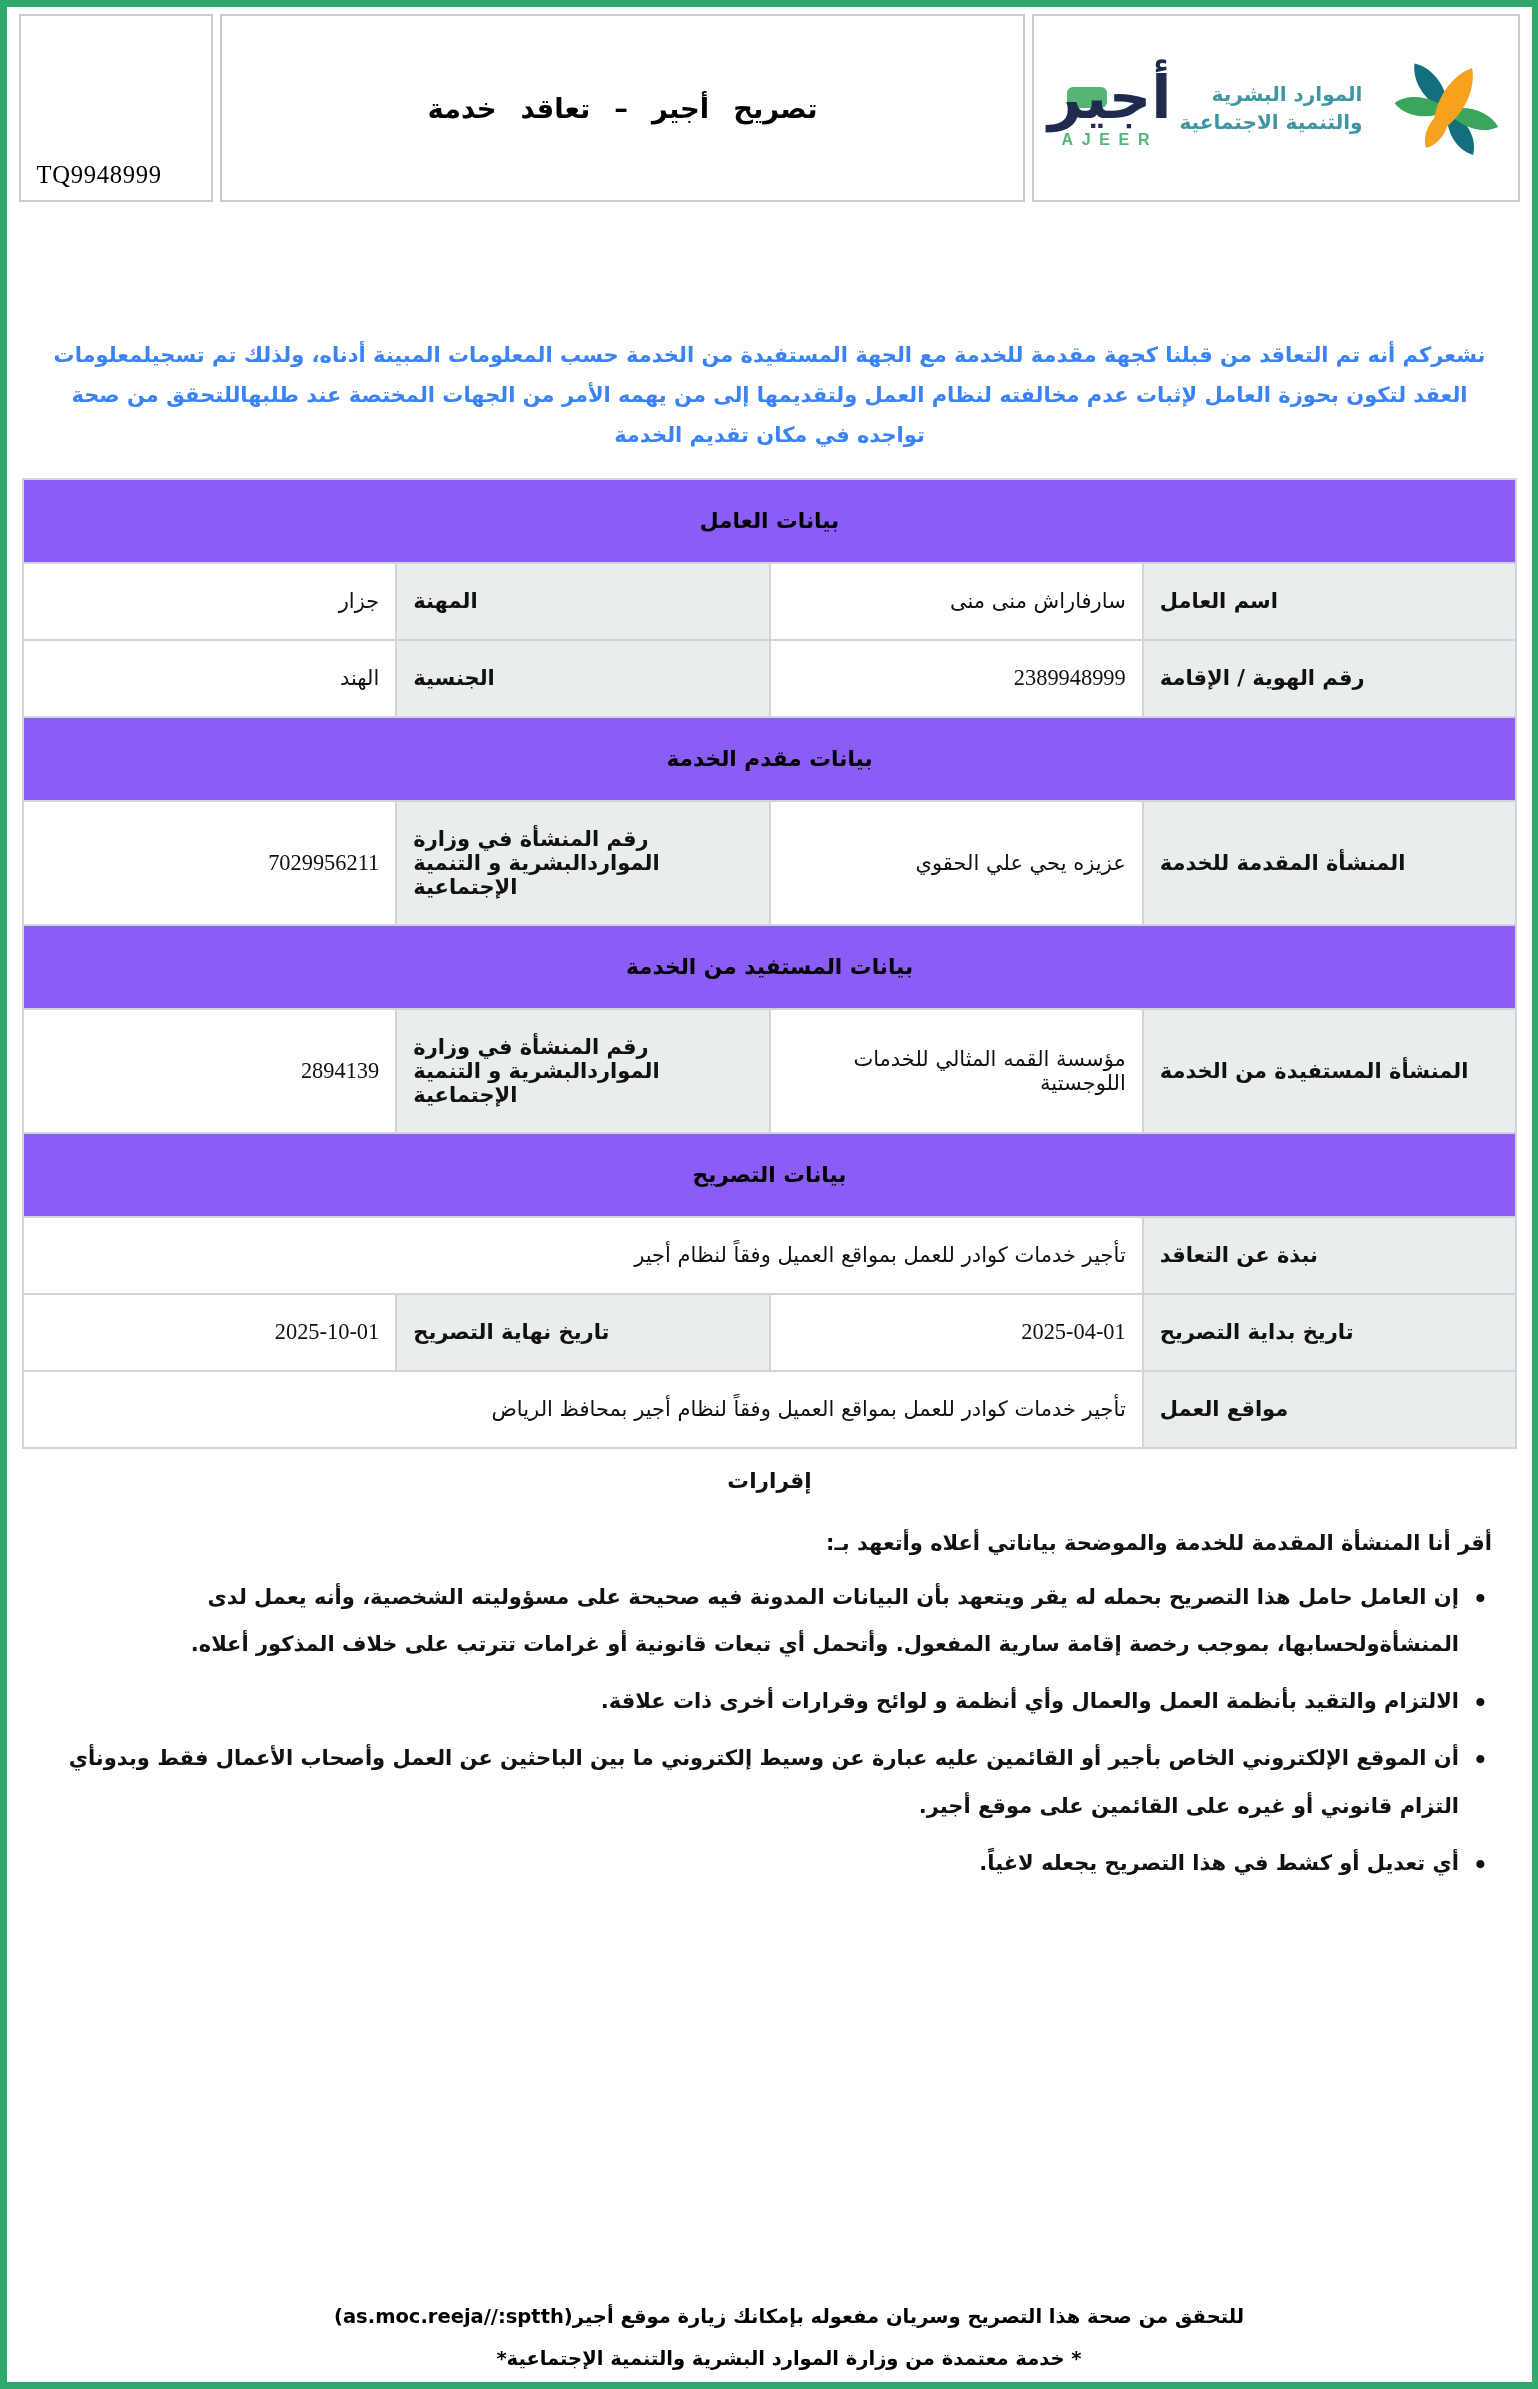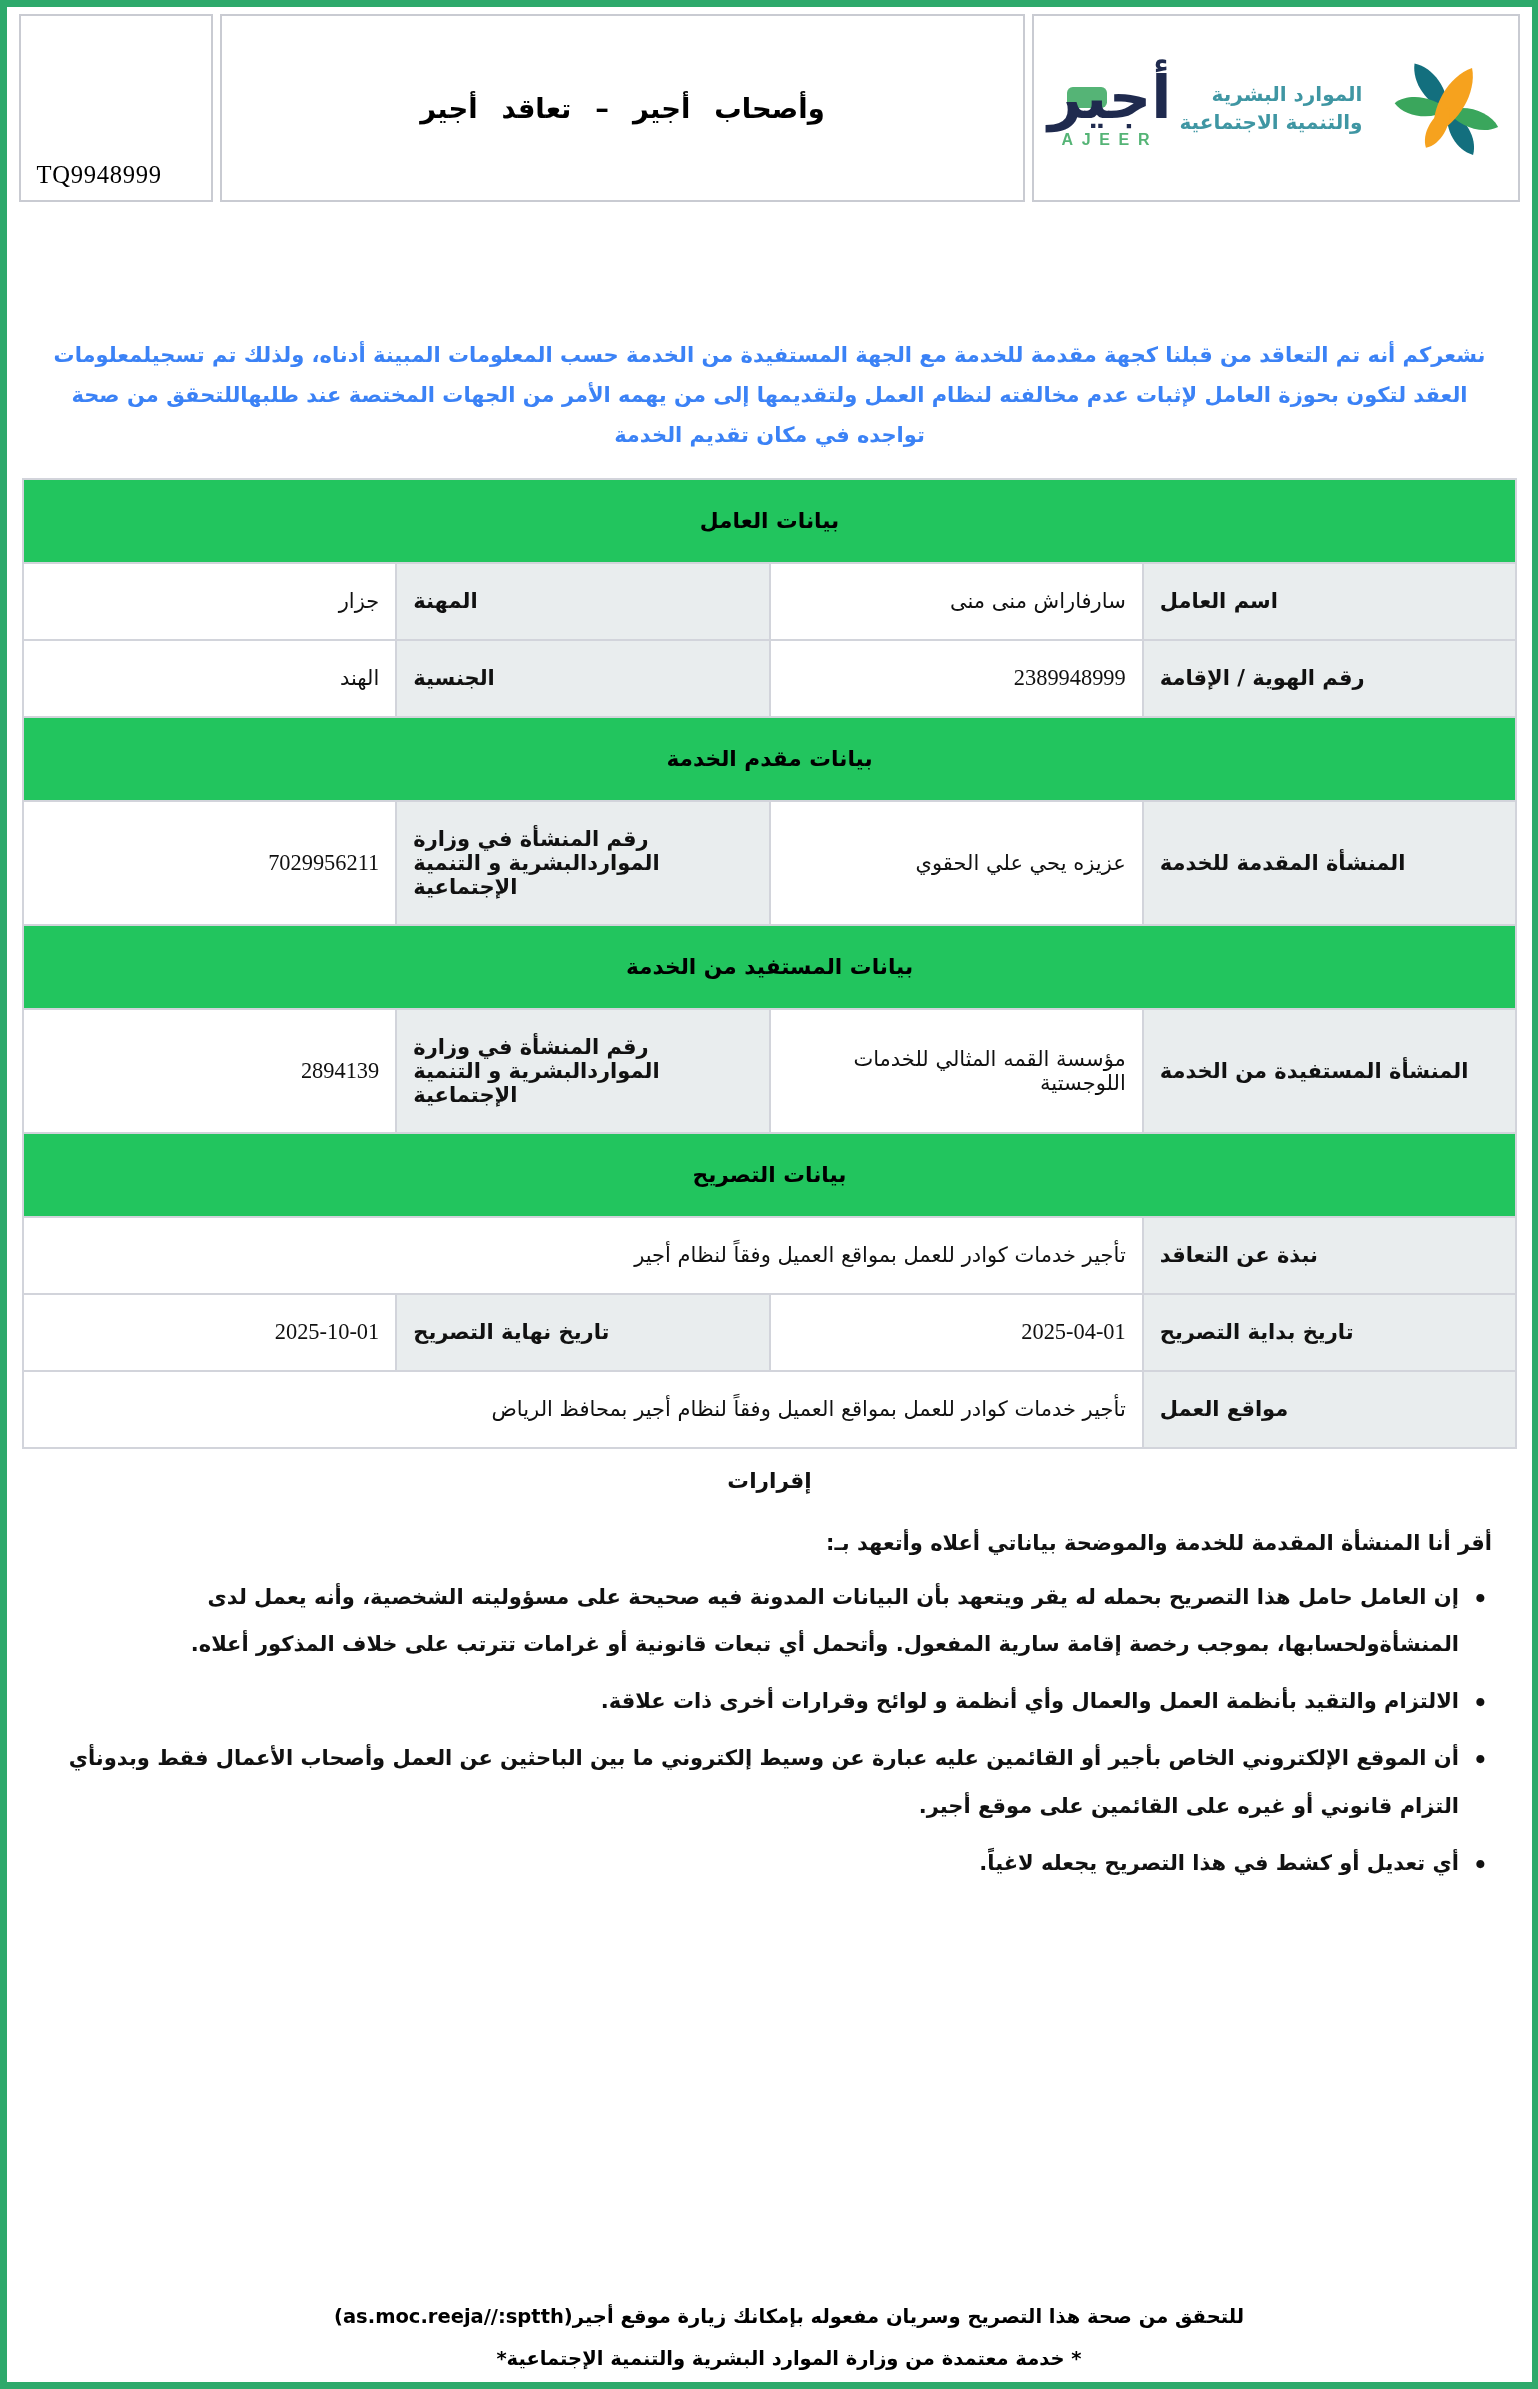--- a/index.html
+++ b/index.html
@@ -71,21 +71,21 @@
     direction:rtl;
     font-size:21px;
   }
   table.permit td,table.permit th{
     border:2.9px solid #d2d4db;
     vertical-align:middle;
     padding:5.8px 16px;
     box-sizing:border-box;
   }
   th.section{
-    background:#22c55e;
+    background:#8b5cf6;
     height:84px;
     text-align:center;
     font-weight:700;font-size:21.7px;color:#000;
   }
   td.lbl{
     background:#e9edee;
     font-weight:700;
     width:25%;
     text-align:left;
   }
@@ -130,21 +130,21 @@
 </head>
 <body>
 
 <div class="page">
 
   <div class="header">
     <div class="hbox hbox-code">
       <div class="permit-code">TQ9948999</div>
     </div>
     <div class="hbox hbox-title">
-      <div class="doc-title">وأصحاب أجير – تعاقد أجير</div>
+      <div class="doc-title">تصريح أجير – تعاقد خدمة</div>
     </div>
     <div class="hbox hbox-logos">
       <div class="ajeer-logo">
         <div class="ajeer-green-chip"></div>
         <div class="ajeer-ar">أجير</div>
         <div class="ajeer-en">AJEER</div>
       </div>
       <div class="ministry-logo">
         <div class="ministry-text">
           <div>الموارد البشرية</div>

